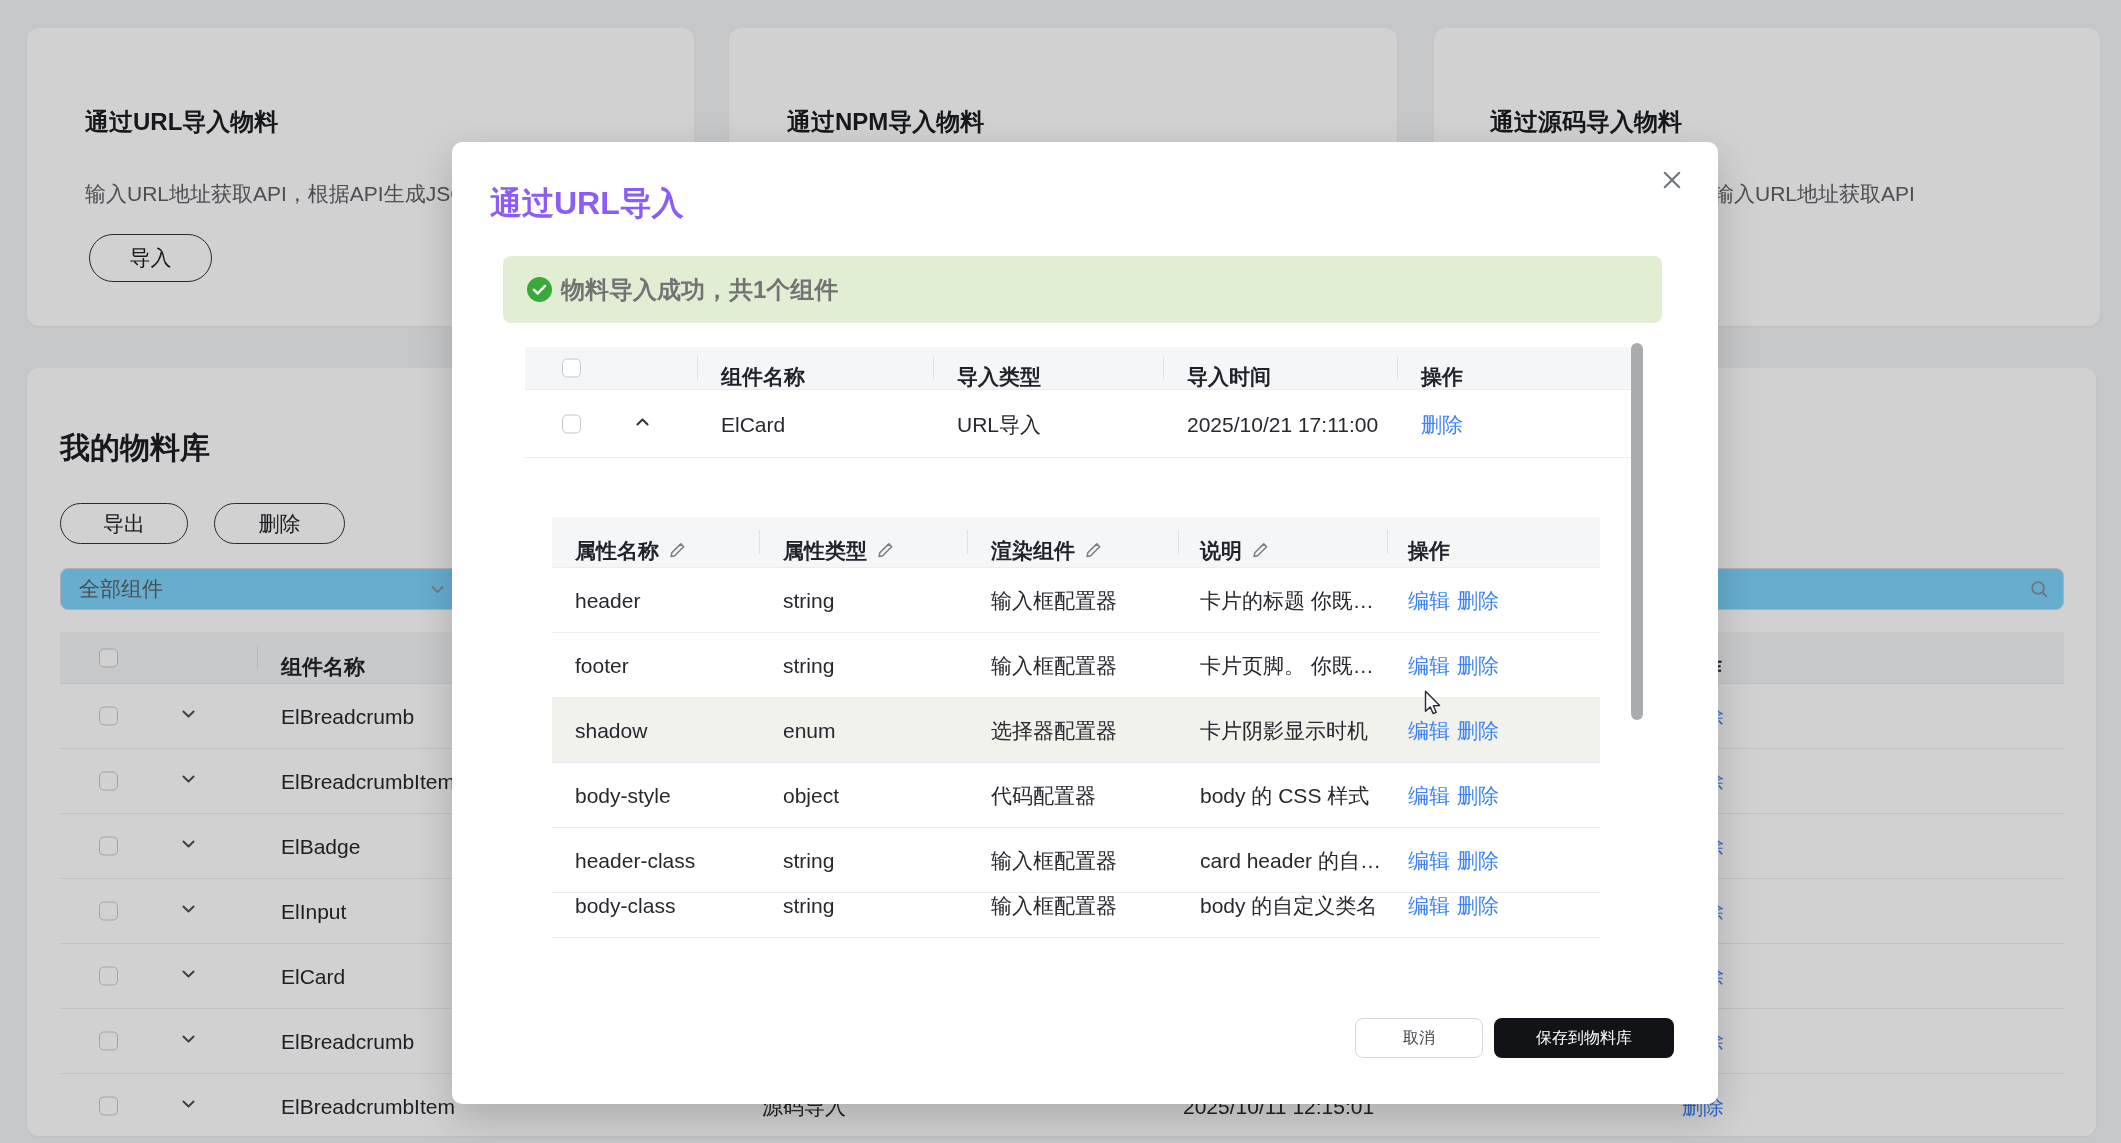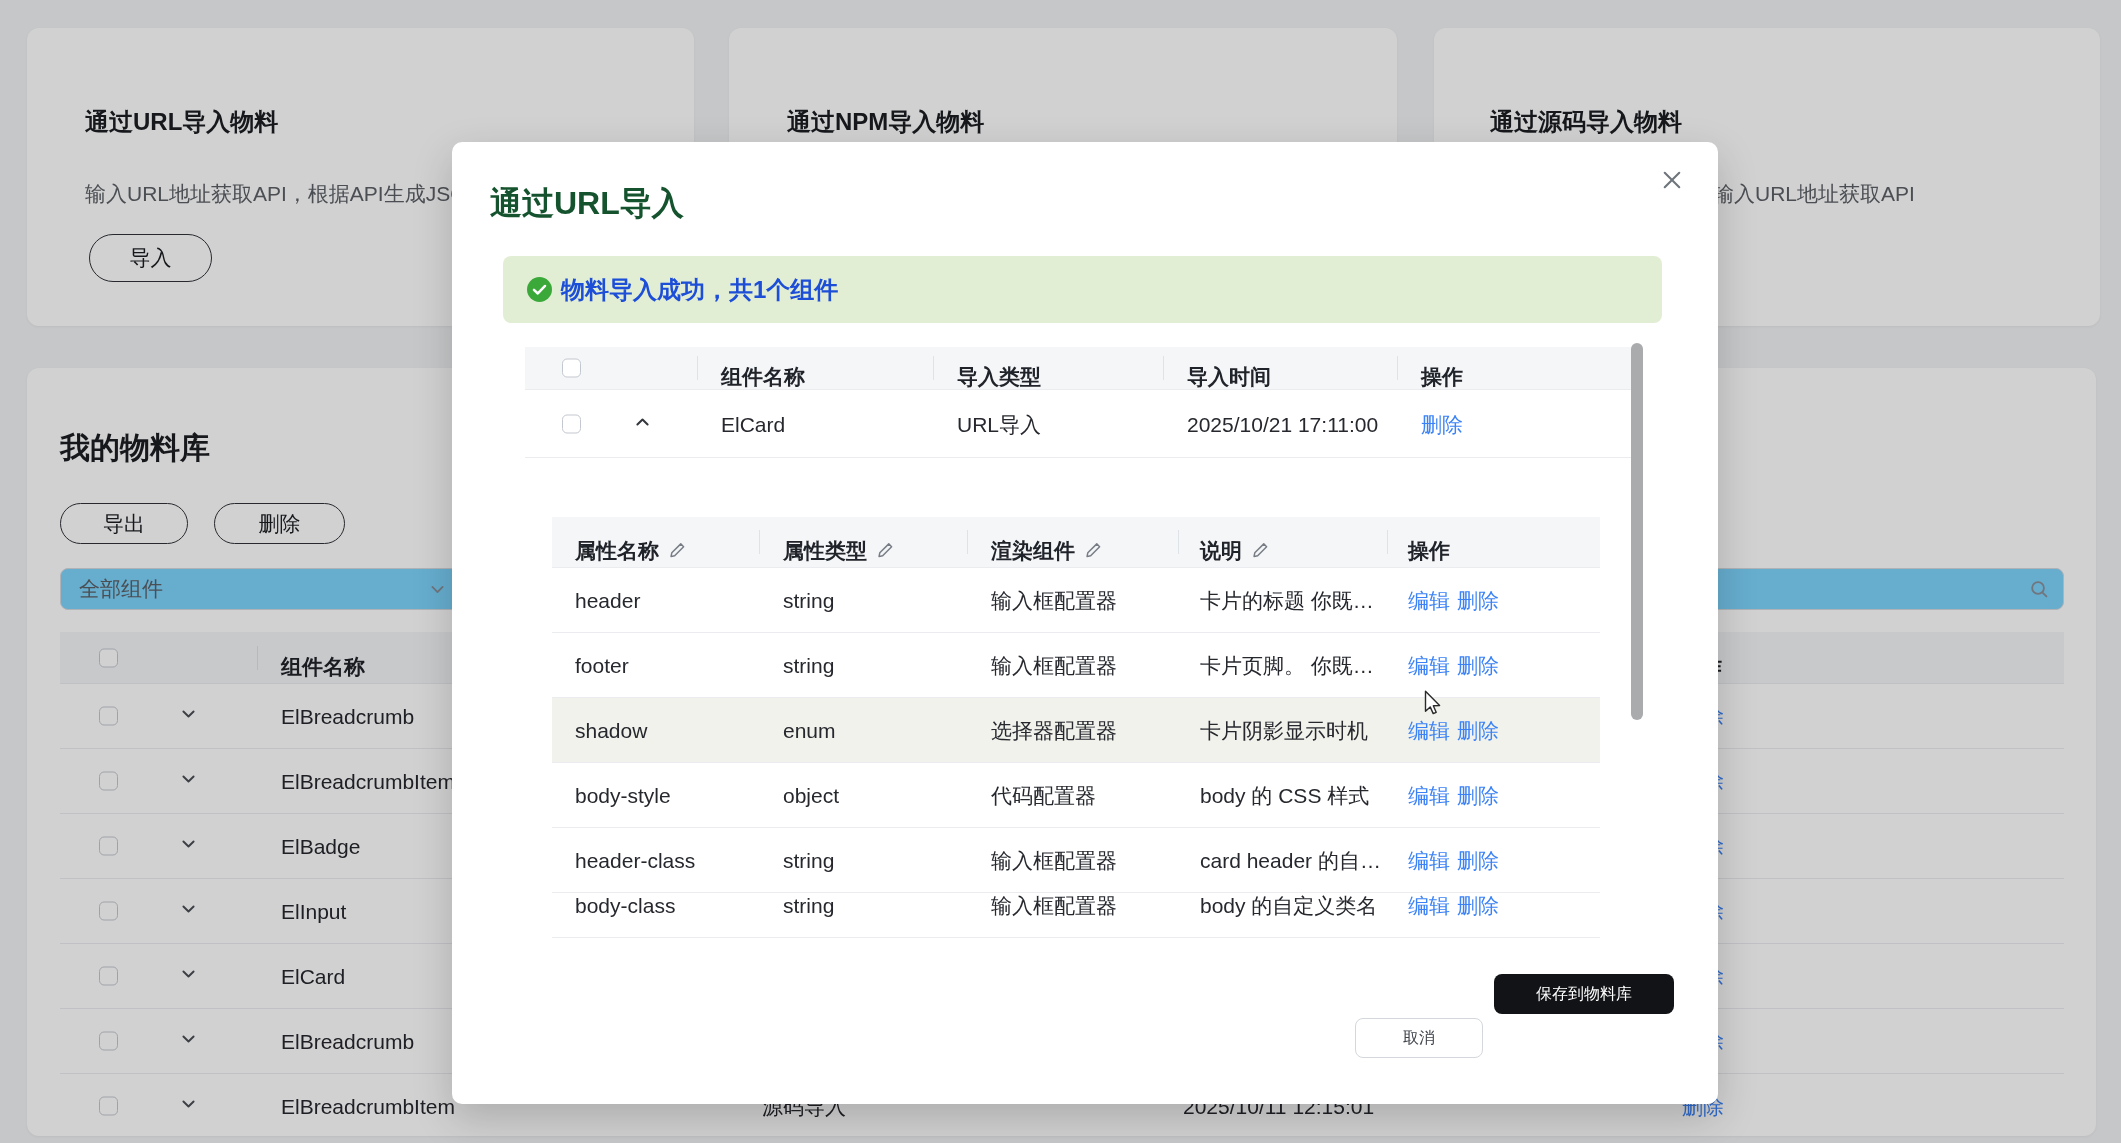--- a/index.html
+++ b/index.html
@@ -29,25 +29,25 @@
             border-radius:5px;background:#fff;box-sizing:border-box;}
   .icon{display:inline-flex;align-items:center;justify-content:center;color:#5f646c;}
   .exp-icon{position:absolute;top:50%;transform:translateY(-50%);color:#3a3d43;}
   
   .bt-check{left:39px;} .bt-exp{left:120px;} .bt-name{left:221px;} .bt-type{left:702px;}
   .bt-time{left:1123px;} .bt-act{left:1622px;}
   
   .overlay{position:absolute;left:0;top:0;width:2121px;height:1143px;background:rgba(0,0,0,0.18);z-index:10;}
   .modal{position:absolute;left:452px;top:142px;width:1266px;height:962px;background:#fff;border-radius:10px;
          box-shadow:0 14px 40px rgba(0,0,0,0.18);z-index:20;}
-  .modal-title{position:absolute;left:38px;top:42px;font-size:32px;font-weight:700;color:#14532d;line-height:38px;}
+  .modal-title{position:absolute;left:38px;top:42px;font-size:32px;font-weight:700;color:#8b5cf6;line-height:38px;}
   .close-btn{position:absolute;left:1203px;top:21px;width:34px;height:34px;display:flex;align-items:center;justify-content:center;color:#6e757b;cursor:pointer;}
   .alert{position:absolute;left:51px;top:114px;width:1159px;height:67px;background:#e2eed4;border-radius:8px;}
   .alert-icon{position:absolute;left:24px;top:21px;}
-  .alert-text{position:absolute;left:58px;top:50%;transform:translateY(-50%);font-size:24px;font-weight:600;color:#1d4ed8;white-space:nowrap;}
+  .alert-text{position:absolute;left:58px;top:50%;transform:translateY(-50%);font-size:24px;font-weight:600;color:#737373;white-space:nowrap;}
   
   .mo-check{left:37px;} .mo-exp{left:109px;} .mo-name{left:196px;} .mo-type{left:432px;}
   .mo-time{left:662px;} .mo-act{left:896px;}
   
   .mi-name{left:23px;} .mi-type{left:231px;} .mi-widget{left:439px;} .mi-desc{left:648px;} .mi-act{left:856px;}
   .hl-row{background:#f1f2ec;}
   .scroll-thumb{position:absolute;left:1179px;top:201px;width:12px;height:377px;border-radius:6px;background:#a9abad;}
   .btn-footer{position:absolute;display:flex;align-items:center;justify-content:center;border-radius:8px;
               font-size:16px;box-sizing:border-box;white-space:nowrap;}
   .btn-cancel{border:1.5px solid #d4d7dc;background:#fff;color:#3f434a;}
@@ -299,20 +299,20 @@
       <span class="cell mi-widget">输入框配置器</span>
       <span class="cell mi-desc">body 的自定义类名</span>
       <span class="cell link mi-act">编辑</span>
       <span class="cell link" style="left:905px;">删除</span>
     </div>
   </div>
 
   <div class="scroll-thumb"></div>
 
   <div class="btn-footer btn-cancel" style="left:903px;top:876px;width:128px;height:40px;">取消</div>
-  <div class="btn-footer btn-save" style="left:1042px;top:832px;width:180px;height:40px;">保存到物料库</div>
+  <div class="btn-footer btn-save" style="left:1042px;top:876px;width:180px;height:40px;">保存到物料库</div>
 </div>
 
 <div class="cursor">
   <svg width="26" height="28" viewBox="0 0 26 28">
       <path d="M1.5 1.2 L1.5 21.2 L6.2 16.9 L9.2 23.6 L12.2 22.3 L9.3 15.8 L15.6 15.6 Z" fill="#fff" stroke="#2a2a2a" stroke-width="1.4" stroke-linejoin="round"></path>
     </svg>
 </div>
 
 </body></html>

